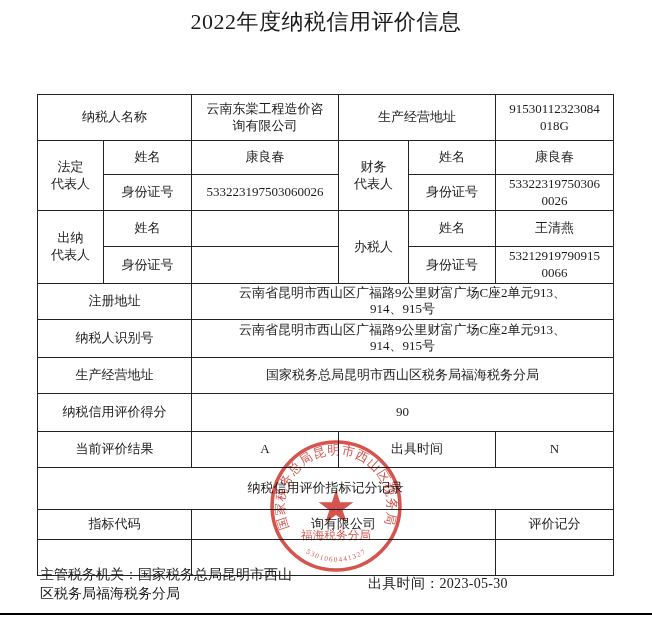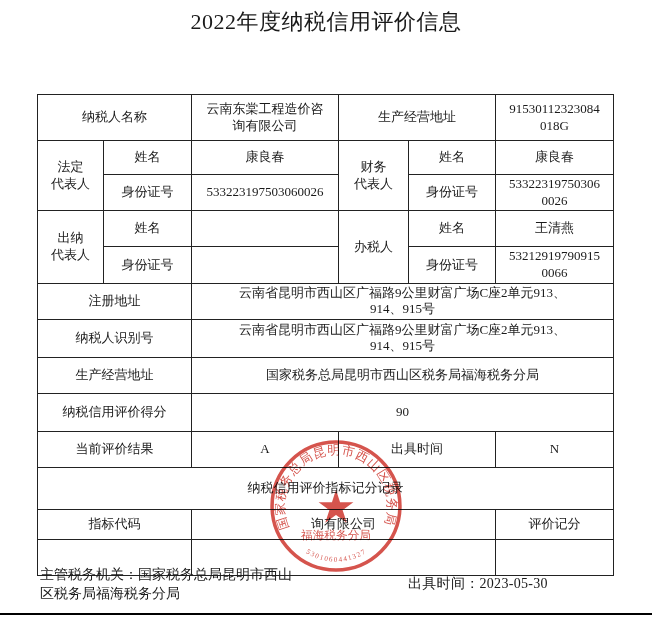--- a/index.html
+++ b/index.html
@@ -24,21 +24,21 @@
   }
   .seal {
     position:absolute; left:267px; top:437px; width:138px; height:138px;
     mix-blend-mode:multiply; opacity:.87; pointer-events:none;
   }
   .footer-left {
     position:absolute; left:40px; top:566px; width:280px;
     text-align:left; font-size:14px; line-height:1.35; white-space:pre-line;
   }
   .footer-right {
-    position:absolute; left:368px; top:575px; font-size:14px; letter-spacing:.3px;margin-left:40px;
+    position:absolute; left:368px; top:575px; font-size:14px; letter-spacing:.3px;
   }
   .bottom-rule {
     position:absolute; left:0; top:613px; width:652px; height:2px; background:#000;
   }
 </style>
 </head>
 <body>
 
 <div class="page">
 

